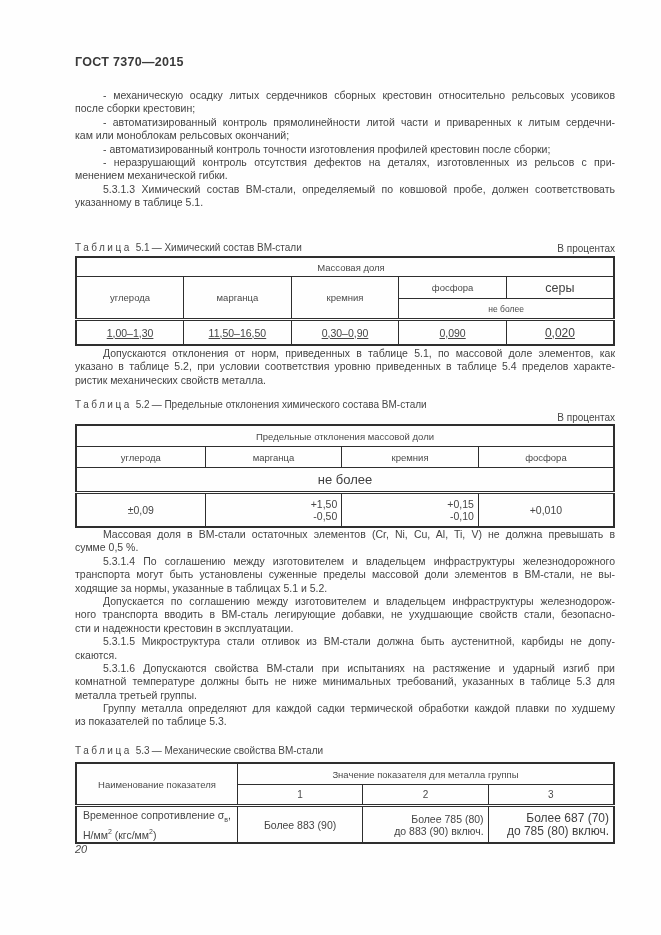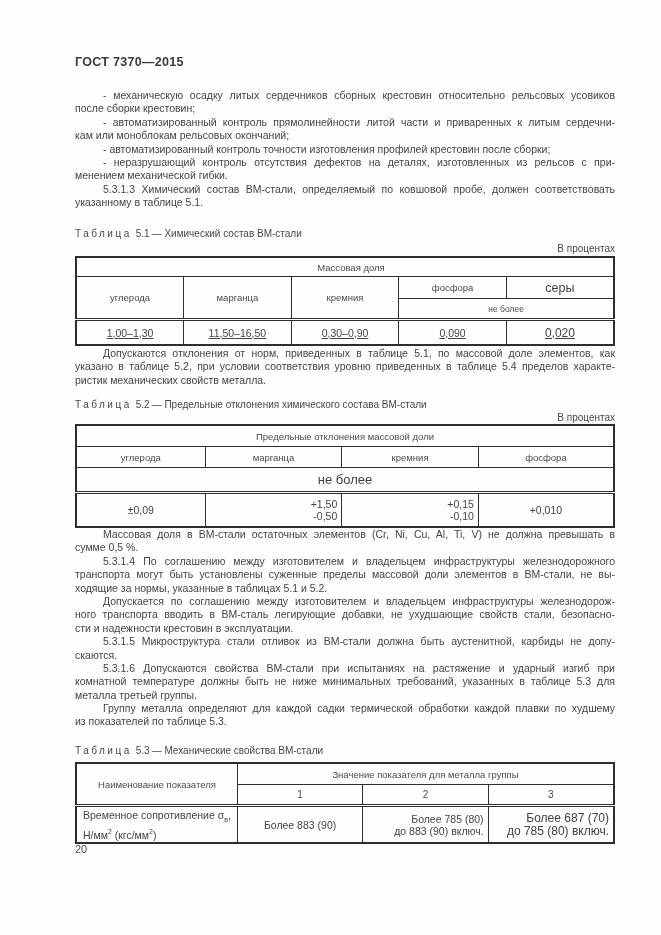--- a/index.html
+++ b/index.html
@@ -30,21 +30,21 @@
   .textblock .line.justify { text-align: justify; text-align-last: justify; text-justify: inter-word; }
   .textblock .line.indent { text-indent: 28px; }
 
   .block-a { top: 89px; }
   .block-b { top: 347px; }
   .block-c { top: 528px; }
 
   .caption { font-size: 10px; color: #474747; }
   .caption .tword { letter-spacing: 2.5px; }
   .caption .tnum { margin: 0 2px 0 4px; }
-  .cap-51 { top: 228px; }
+  .cap-51 { top: 242px; }
   .cap-52 { top: 399px; }
   .cap-53 { top: 745px; }
 
   .unit-note { font-size: 10px; text-align: right; color: #474747; }
   .note-51 { top: 243px; }
   .note-52 { top: 412px; }
 
   table {
     border-collapse: collapse;
     width: 540px;
@@ -82,21 +82,21 @@
 
   .t53 { top: 762px; }
   .t53 .r1 td { height: 18px; }
   .t53 .r2 td { height: 17px; font-size: 10px; }
   .t53 .data-row td { height: 33px; }
   .t53 .label-cell { text-align: left; padding-left: 6px; line-height: 12px; }
   .t53 .label-cell sub { font-size: 7px; }
   .t53 .label-cell sup { font-size: 7px; }
   .t53 .val-big { font-size: 12px; line-height: 13px; color: #3f3f3f; }
 
-  .page-number { top: 843px; font-size: 11px; color: #4a4a4a; }
+  .page-number { top: 843px; font-size: 11px; color: #4a4a4a; font-style: italic; }
 </style>
 </head>
 <body>
 
 <div class="page">
 
   <div class="abs doc-header">ГОСТ 7370—2015</div>
 
   <div class="abs textblock block-a">
       <div class="line indent justify">- механическую осадку литых сердечников сборных крестовин относительно рельсовых усовиков</div>

